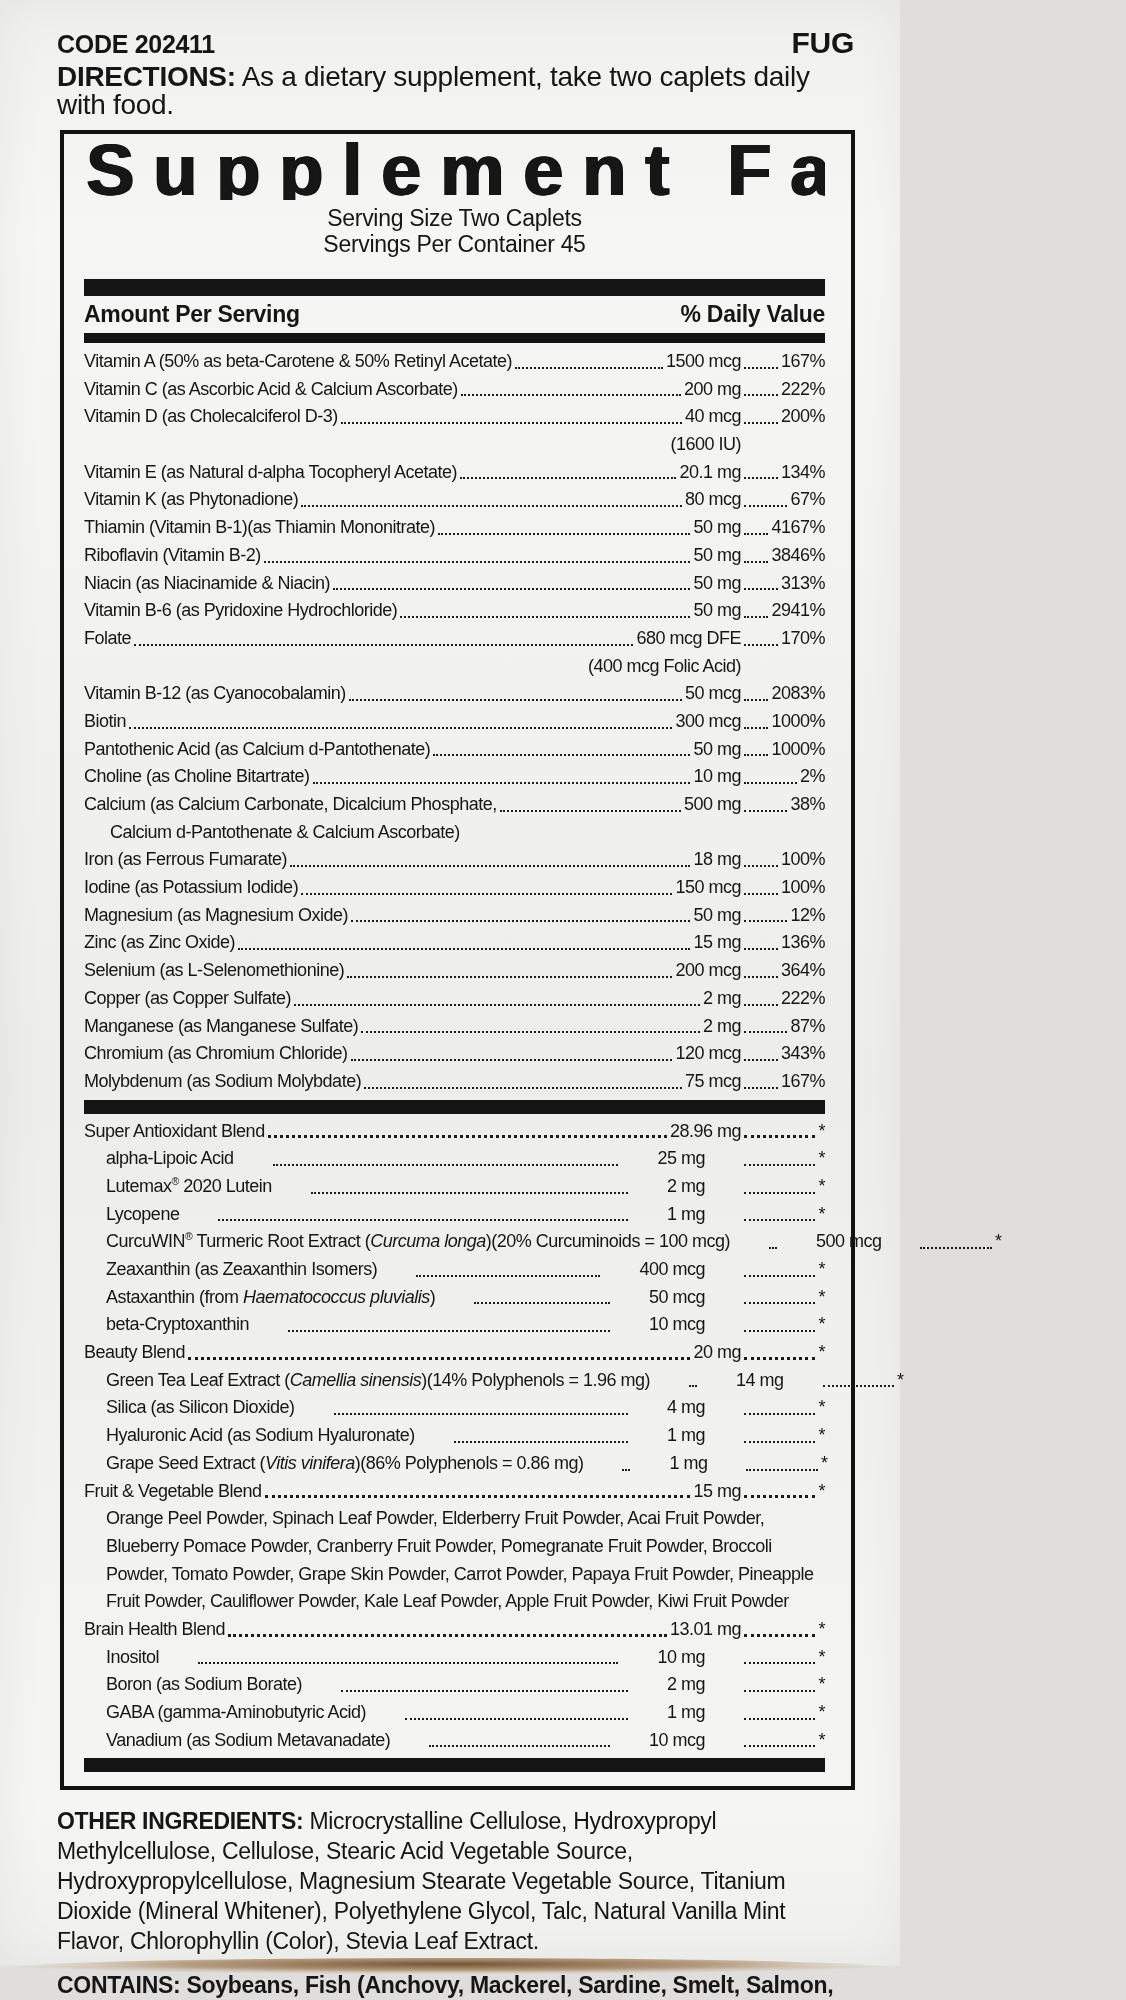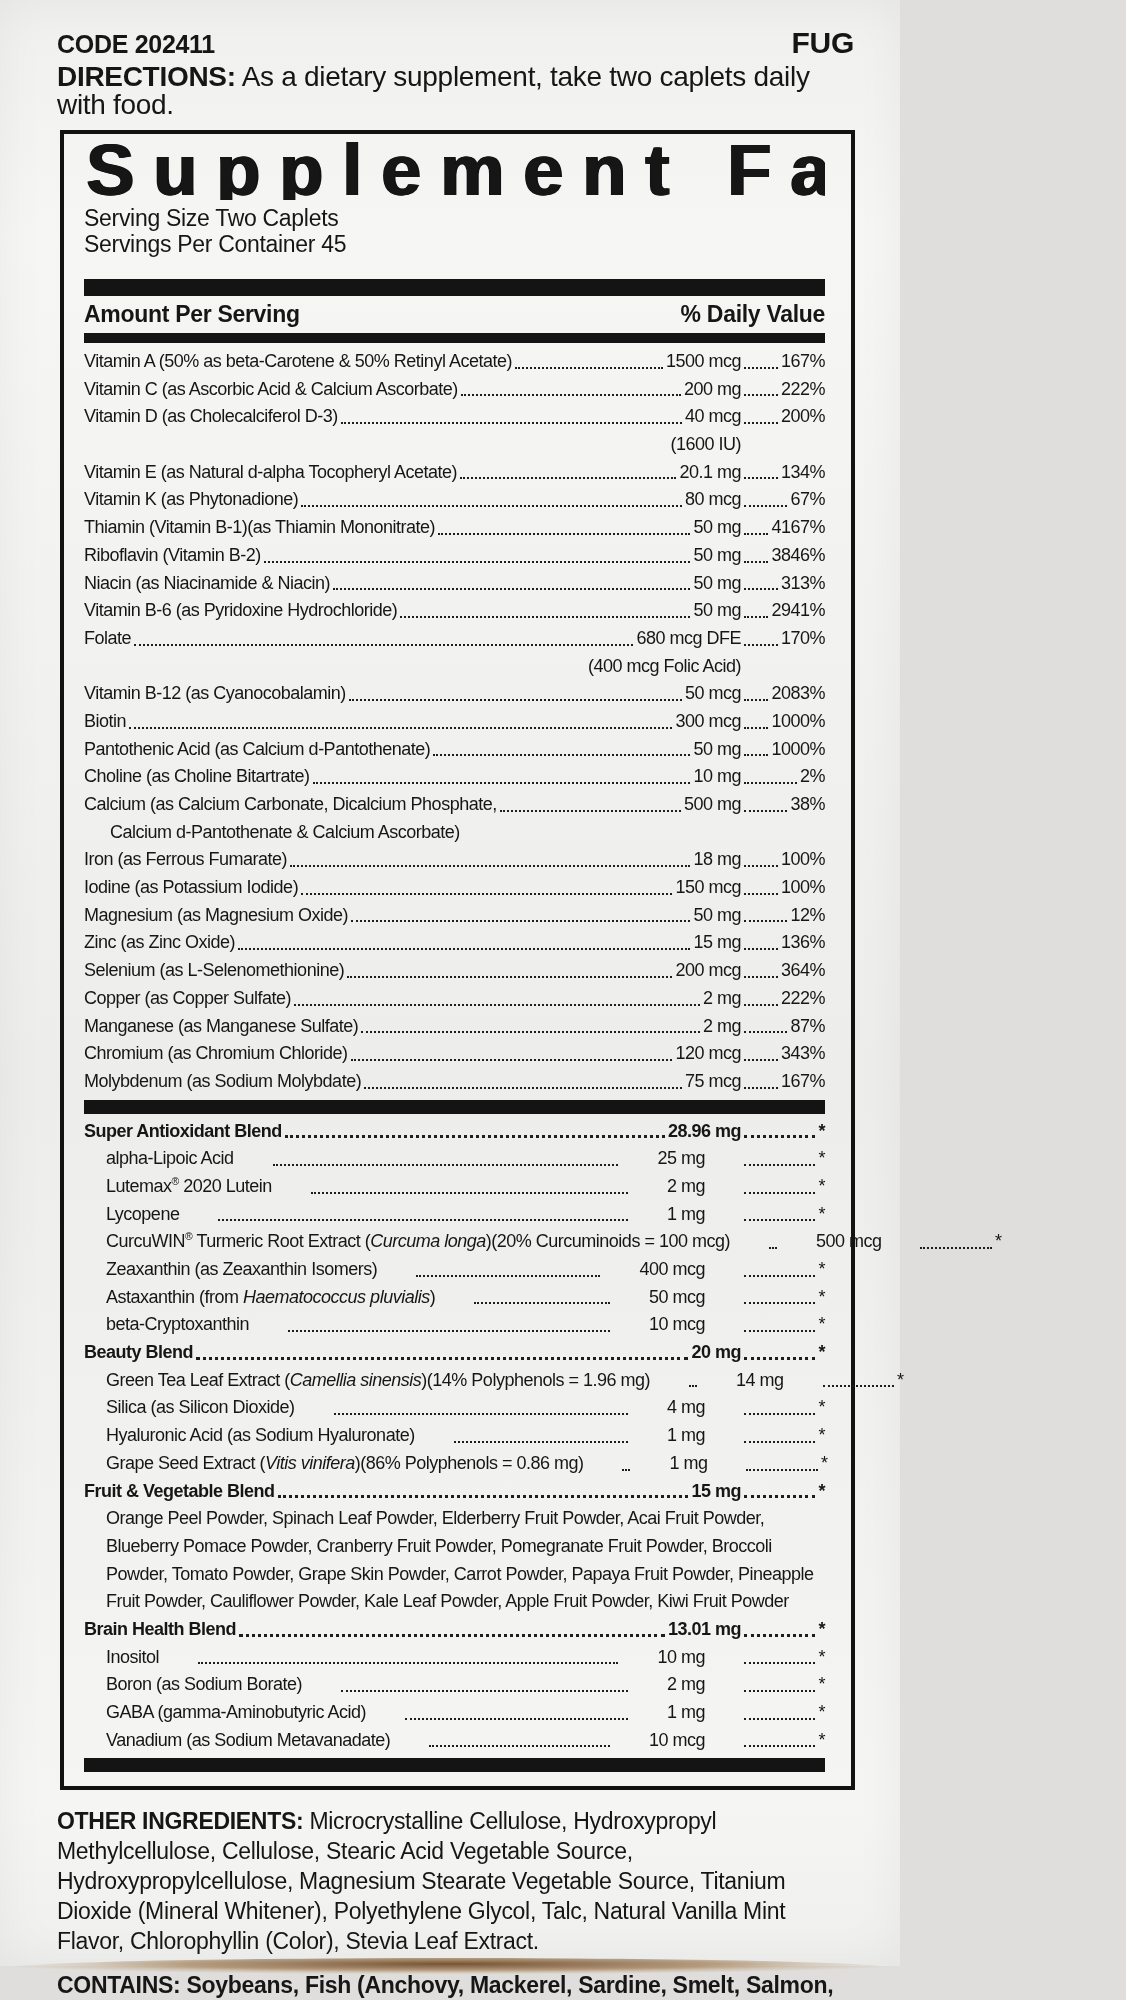--- a/index.html
+++ b/index.html
@@ -35,30 +35,30 @@
     padding:2px 26px 10px 20px;
     background:transparent;
   }
   .title{
     font-weight:700;font-size:72px;line-height:60px;
     letter-spacing:19px;white-space:nowrap;overflow:hidden;
     margin:4px 0 0 2px;
     text-shadow:1.4px 0 0 #121212,-0.7px 0 0 #121212;
   }
   .serv{font-size:23px;line-height:26px;letter-spacing:-0.3px;margin-top:5px;}
-  .serv div{white-space:nowrap;}
+  .serv div{white-space:nowrap;text-align:center;}
   .bar{background:#141414;height:17px;margin-top:22px;}
   .colhead{display:flex;justify-content:space-between;align-items:baseline;margin-top:5px;font-weight:700;font-size:23px;letter-spacing:-0.3px;}
   .bar2{background:#141414;height:10px;margin-top:5px;margin-bottom:5px;}
   
   .tbl{font-size:18px;letter-spacing:-0.5px;}
   .row{display:flex;align-items:baseline;height:27.7px;line-height:27.7px;white-space:nowrap;}
   .row .nm{flex:0 0 auto;}
   .row.ind1{padding-left:22px;gap:36px;}
-  .row.b{font-weight:700;}
+  .row.b{font-weight:400;}
   .lead{flex:1 1 10px;min-width:8px;border-bottom:2.6px dotted #1d1d1d;align-self:flex-end;margin:0 3px 7px 3px;height:0;}
   .row.b .lead{border-bottom-width:3px;}
   .amt{flex:0 0 auto;}
   .pctbox{flex:0 0 84px;display:flex;align-items:baseline;}
   .pctbox .lead{flex:1 1 6px;}
   .pct{flex:0 0 auto;margin-left:auto;}
   .row.noter{justify-content:flex-end;}
   .row.noter .ntxt{margin-right:84px;}
   .row.cont{padding-left:26px;}
   .para{padding-left:22px;line-height:27.7px;letter-spacing:-0.5px;white-space:normal;}

